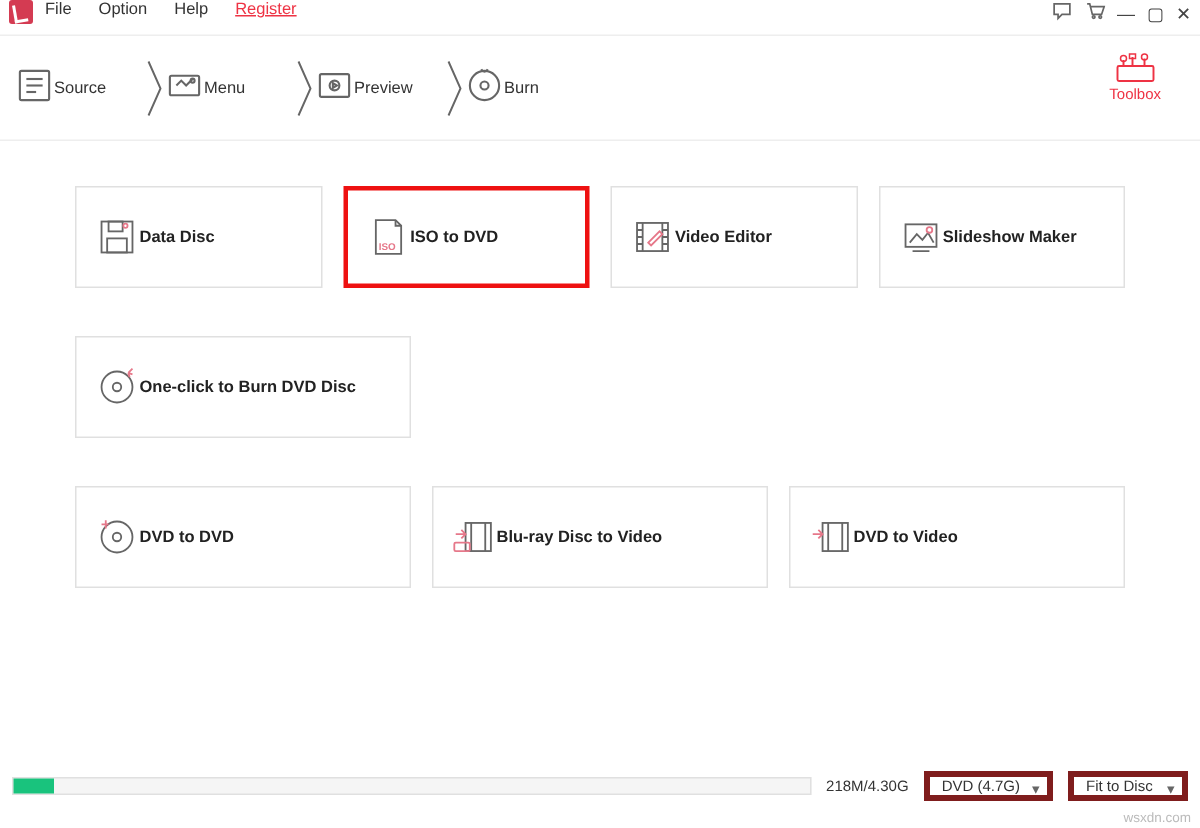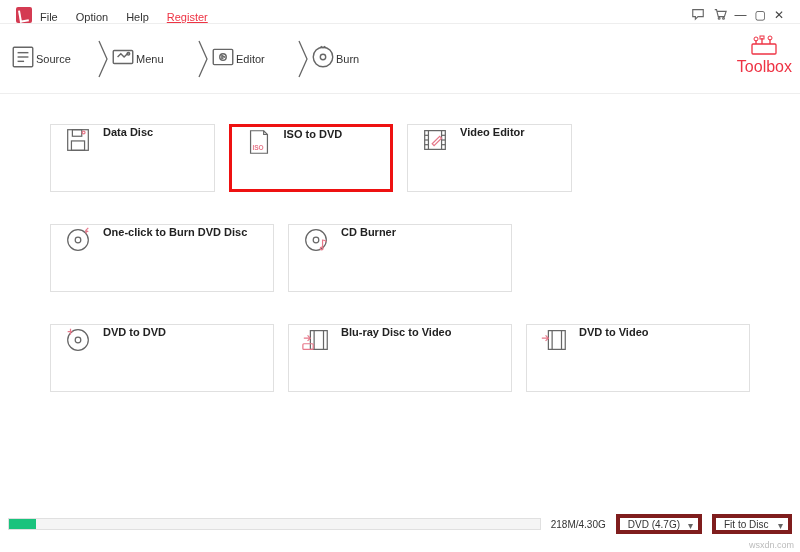--- a/index.html
+++ b/index.html
@@ -9,23 +9,23 @@
     font-family: "Segoe UI", Arial, sans-serif;
     background: #fff;
     width: 800px;
     height: 552px;
     overflow: hidden;
     position: relative;
   }
   
   .titlebar {
     display: flex;
-    align-items: flex-end;
+    align-items: flex-start;
     height: 24px;
-    padding: 0 16px;
+    padding: 0 6px;
     font-size: 11px;
     border-bottom: 1px solid #eee;
   }
   .app-icon {
     width: 16px; height: 16px;
     background: #d43b52;
     margin-right: 8px;
     border-radius: 2px;
     position: relative;
   }
@@ -63,44 +63,44 @@
     position: relative;
   }
   .step svg { margin-bottom: 4px; }
   .chev {
     width: 14px; height: 40px;
     display: flex; align-items: center; justify-content: center;
     color: #ddd;
   }
   .toolbox {
     position: absolute;
-    right: 8px; top: 10px;
+    right: 26px; top: 10px;
     display: flex; flex-direction: column; align-items: center;
     color: #e34;
-    font-size: 16px;
+    font-size: 10px;
   }
   .toolbox svg { margin-bottom: 2px; }
 
   
   .grid-wrap {
     padding: 30px 50px 10px 50px;
   }
   .grid {
     display: grid;
     grid-template-columns: repeat(4, 1fr);
     gap: 14px;
     margin-bottom: 32px;
   }
   .grid.three { grid-template-columns: repeat(3, 1fr); } 
   .tile {
     border: 1px solid #e0e0e0;
     height: 68px;
     display: flex;
+    align-items: center;
     padding: 0 12px;
-    gap: 10px;
     font-size: 11px;
     font-weight: 600;
     color: #222;
     background: #fff;
   }
   .tile.selected {
     border: 3px solid #e11;
   }
   .tile .lbl { line-height: 1.3; }
 
@@ -211,21 +211,21 @@
       <svg width="12" height="40" viewBox="0 0 12 40">
         <path class="ic" d="M2 2 L10 20 L2 38"></path>
       </svg>
     </div>
   <div class="step">
     <svg width="26" height="26" viewBox="0 0 24 24">
         <rect class="ic" x="3" y="5" width="18" height="14" rx="1"></rect>
         <circle class="ic" cx="12" cy="12" r="3"></circle>
         <polygon class="ic" points="11,10.5 11,13.5 13.5,12"></polygon>
       </svg>
-    <span>Editor</span>
+    <span>Preview</span>
   </div>
   <div class="chev">
       <svg width="12" height="40" viewBox="0 0 12 40">
         <path class="ic" d="M2 2 L10 20 L2 38"></path>
       </svg>
     </div>
   <div class="step">
     <svg width="26" height="26" viewBox="0 0 24 24">
         <circle class="ic" cx="12" cy="12" r="9"></circle>
         <circle class="ic" cx="12" cy="12" r="2.5"></circle>
@@ -274,39 +274,39 @@
           <line class="ic" x1="5" y1="11" x2="9" y2="11"></line>
           <line class="ic" x1="5" y1="16" x2="9" y2="16"></line>
           <line class="ic" x1="5" y1="21" x2="9" y2="21"></line>
           <line class="ic" x1="23" y1="11" x2="27" y2="11"></line>
           <line class="ic" x1="23" y1="16" x2="27" y2="16"></line>
           <line class="ic" x1="23" y1="21" x2="27" y2="21"></line>
           <path class="ic ic-accent" d="M13 20 l8 -8 l2 2 l-8 8 z"></path>
         </svg>
       <span class="lbl">Video Editor</span>
     </div>
+    <div class="tile">
+      <svg width="30" height="30" viewBox="0 0 32 32">
+          <rect class="ic" x="5" y="7" width="22" height="16"></rect>
+          <path class="ic" d="M8 20 l5 -6 l4 4 l4 -5 l4 7"></path>
+          <circle class="ic ic-accent" cx="22" cy="11" r="2"></circle>
+          <line class="ic" x1="10" y1="26" x2="22" y2="26"></line>
+        </svg>
+      <span class="lbl">Slideshow Maker</span>
+    </div>
   </div>
 
   <div class="grid three">
     <div class="tile">
       <svg width="30" height="30" viewBox="0 0 32 32">
           <circle class="ic" cx="16" cy="16" r="11"></circle>
           <circle class="ic" cx="16" cy="16" r="3"></circle>
           <path class="ic ic-accent" d="M24 6 l3 -3 M24 6 l1 3 M24 6 l3 1"></path>
         </svg>
       <span class="lbl">One-click to Burn DVD Disc</span>
-    </div>
-    <div class="tile">
-      <svg width="30" height="30" viewBox="0 0 32 32">
-          <circle class="ic" cx="16" cy="16" r="11"></circle>
-          <circle class="ic" cx="16" cy="16" r="3"></circle>
-          <path class="ic ic-accent" d="M23 24 q0 -8 0 -8 q3 0 4 2"></path>
-          <circle class="ic ic-accent" cx="22" cy="25" r="1.5"></circle>
-        </svg>
-      <span class="lbl">CD Burner</span>
     </div>
     <div></div>
   </div>
 
   <div class="grid three">
     <div class="tile">
       <svg width="30" height="30" viewBox="0 0 32 32">
           <circle class="ic" cx="16" cy="16" r="11"></circle>
           <circle class="ic" cx="16" cy="16" r="3"></circle>
           <path class="ic ic-accent" d="M5 7 l5 0 M8 4 l0 6"></path>

